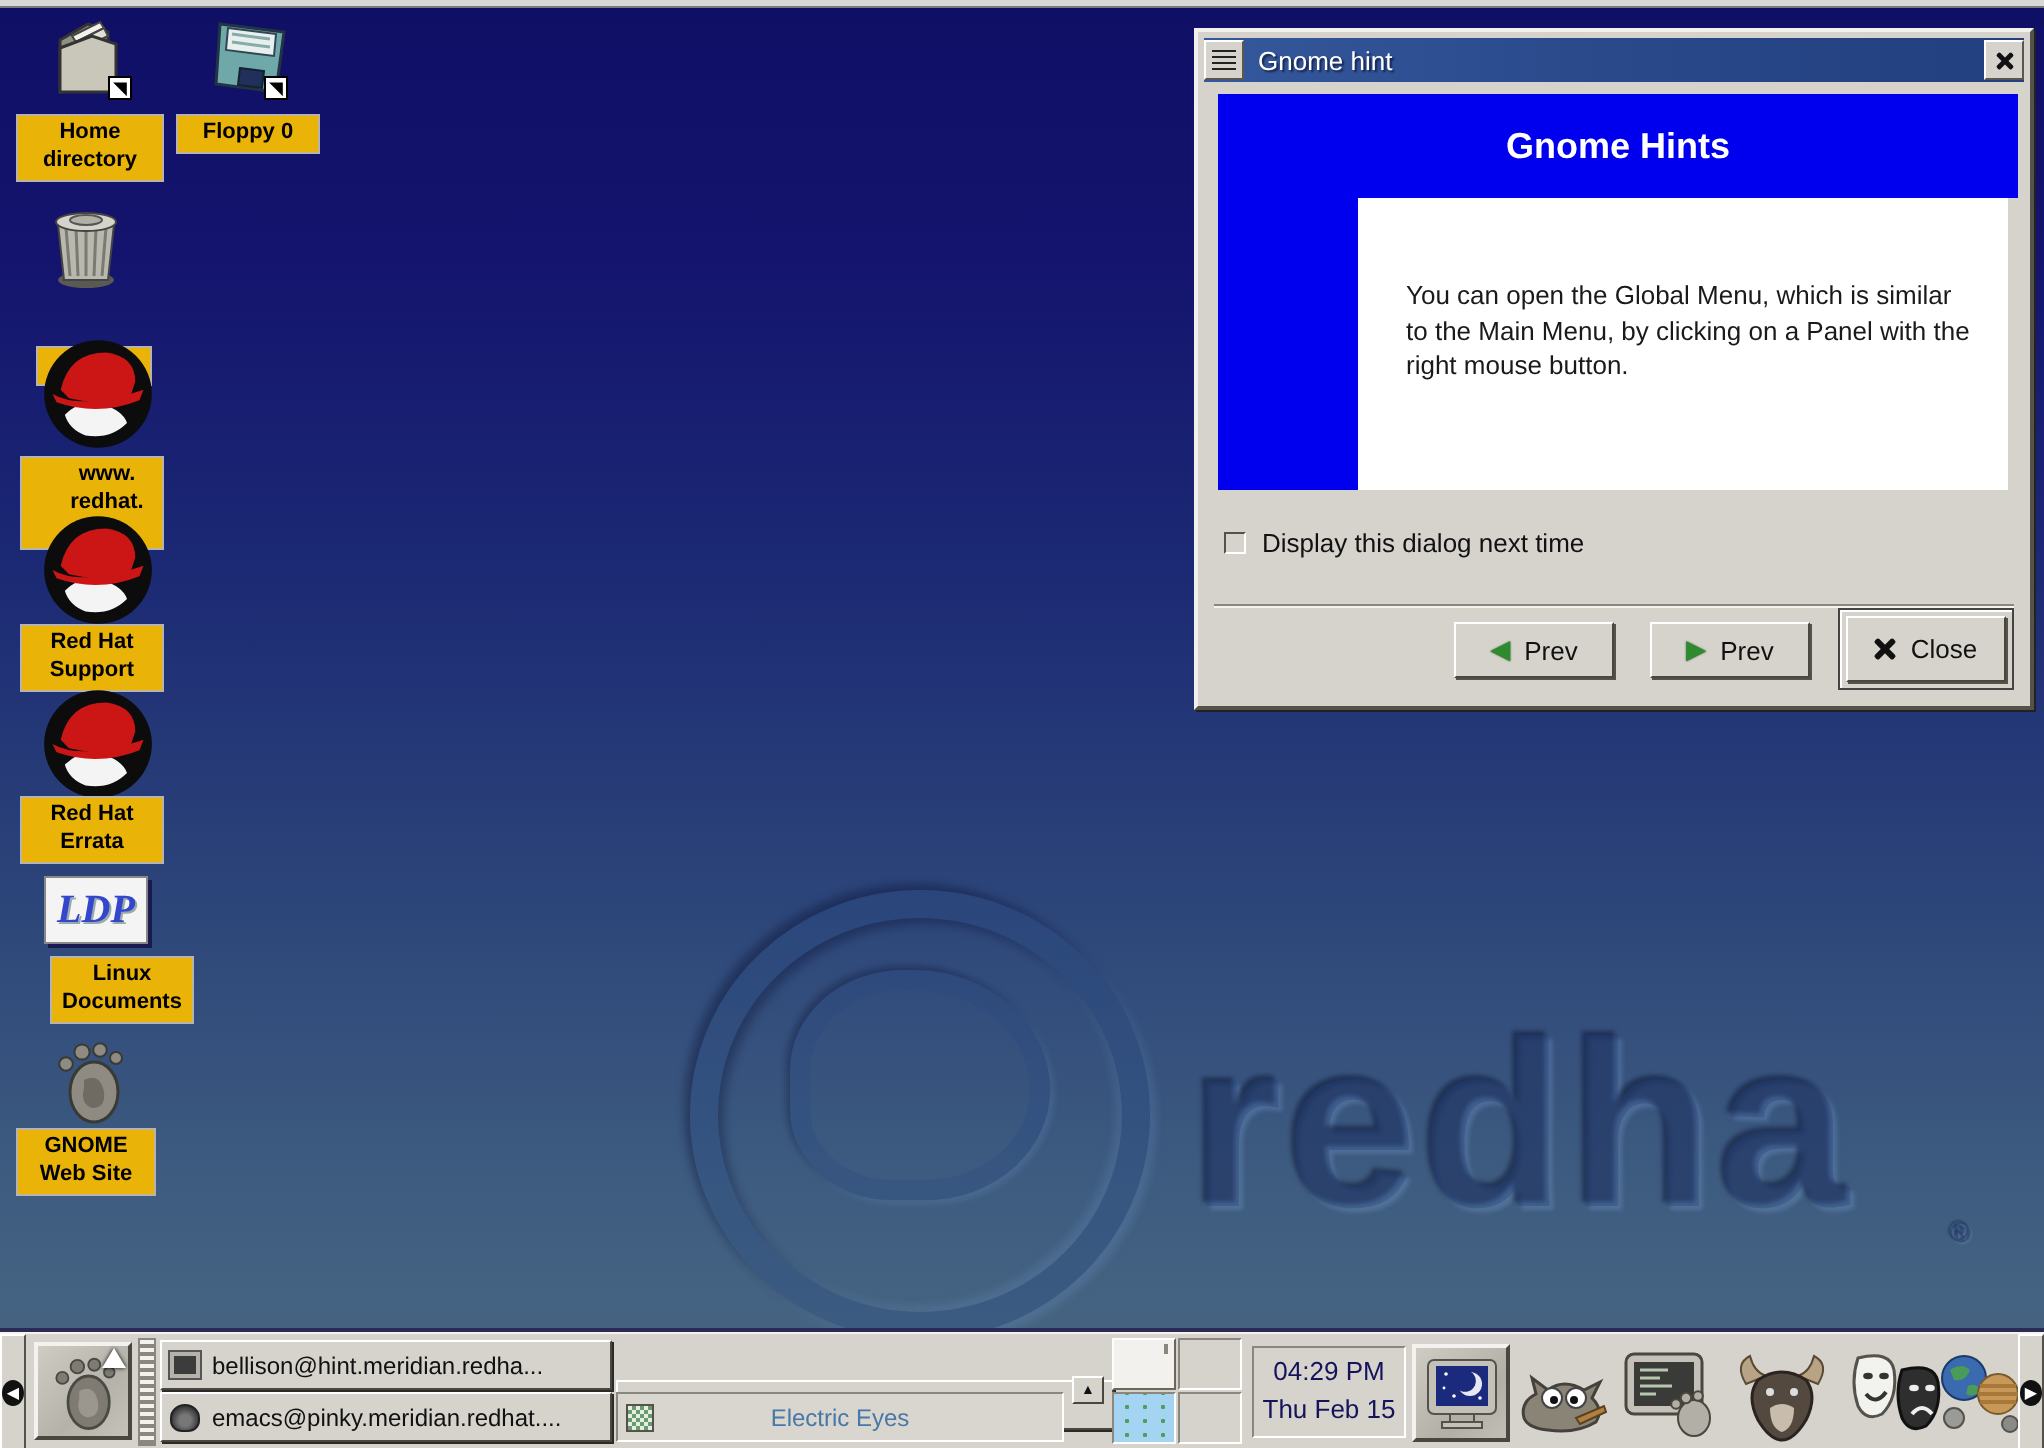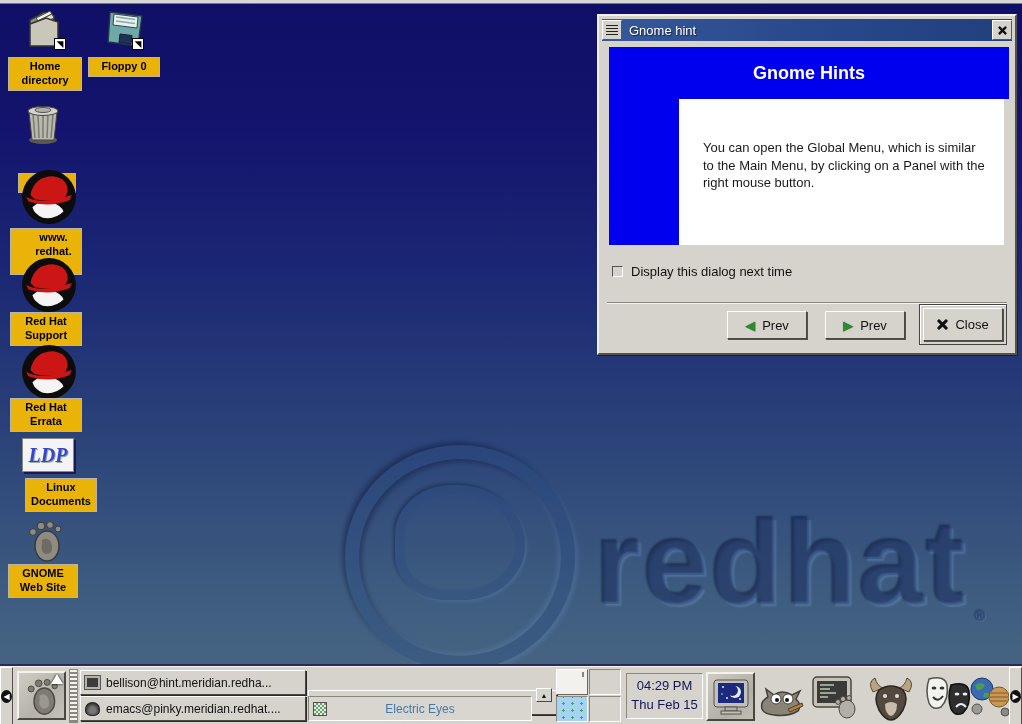--- a/index.html
+++ b/index.html
@@ -139,21 +139,21 @@
   .applet-icon { position:absolute; top:7px; display:flex; align-items:center; justify-content:center;
                  cursor:pointer; }
 </style>
 </head>
 <body>
 
 <div class="top-strip"></div>
 
 <div class="watermark wm-circle"></div>
 <div class="watermark wm-squiggle"></div>
-<div class="watermark wm-text">redhat</div>
+<div class="watermark wm-text">redha</div>
 <div class="watermark wm-reg">®</div>
 
 <div class="dicon" style="left:24px;top:6px;width:44px;height:46px;">
   <svg width="44" height="46" viewBox="0 0 44 46">
     <path d="M6 14 L20 6 L30 10 L30 38 L6 40 Z" fill="#8f8f82" stroke="#333" stroke-width="1.5"></path>
     <path d="M12 12 L26 5 L28 8 L14 15 Z" fill="#f2f2ea" stroke="#444"></path>
     <path d="M14 15 L28 8 L30 12 L16 19 Z" fill="#e0e0d4" stroke="#444"></path>
     <path d="M6 18 L22 12 L34 16 L34 40 L6 40 Z" fill="#c9c6ba" stroke="#333" stroke-width="1.5"></path>
   </svg>
   <span class="badge" style="left:30px;top:32px;">◥</span>

